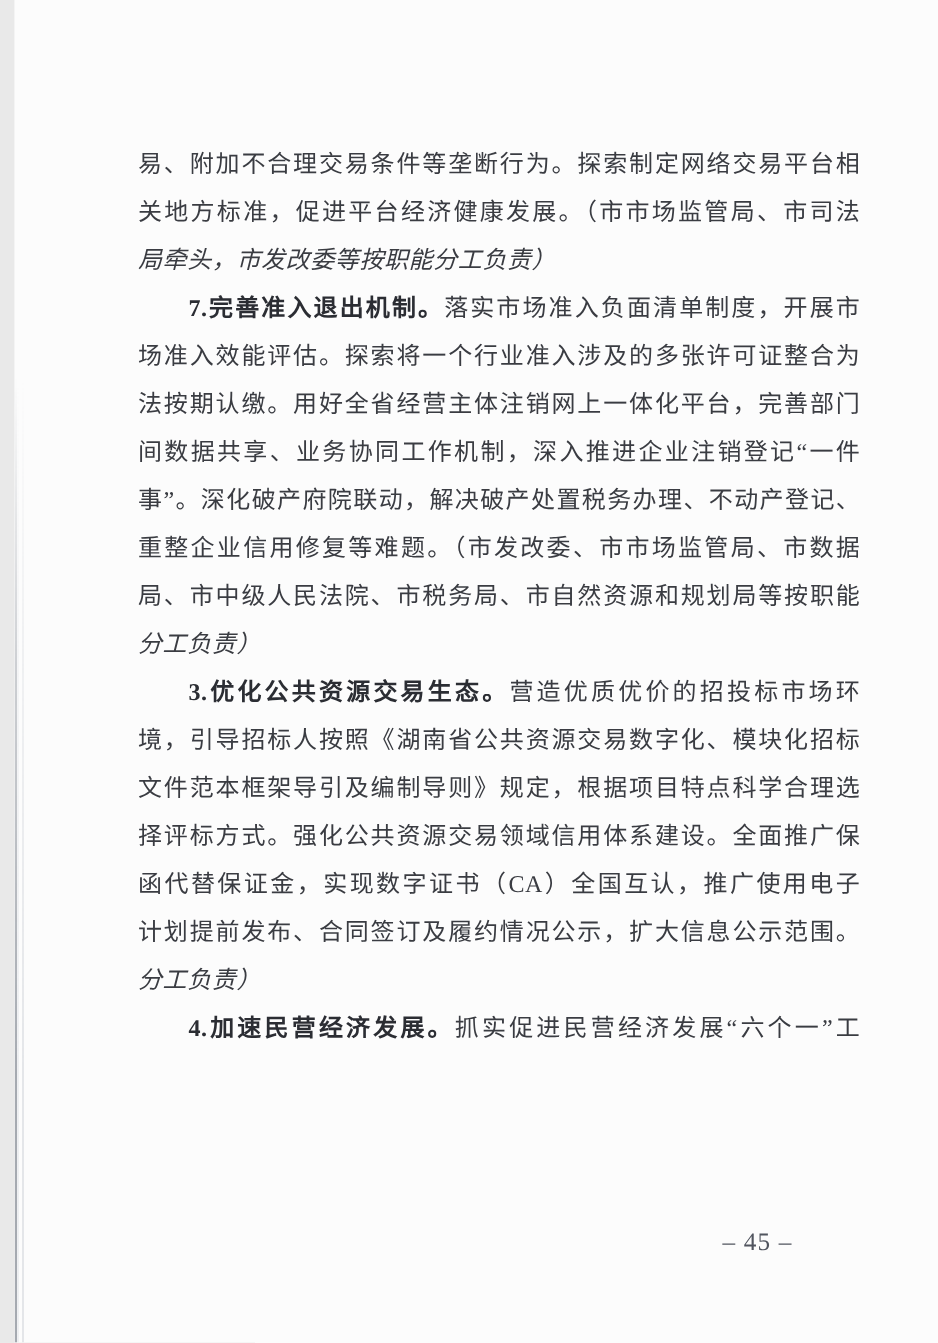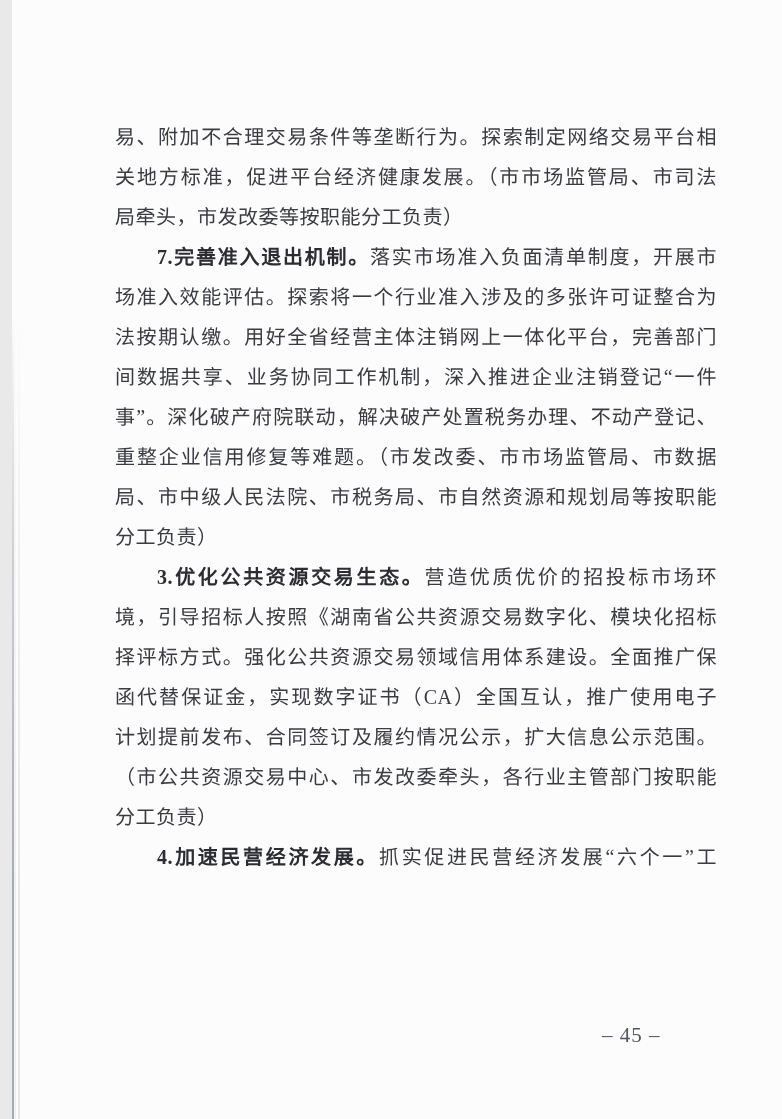--- a/index.html
+++ b/index.html
@@ -39,20 +39,21 @@
   .para{margin:0;padding:0;}
   .line{
     text-align:justify;
     text-align-last:justify;
     white-space:normal;
     height:40px;overflow:visible;
   }
   .line.no-just{
     text-align:left;
     text-align-last:left;
+    font-style:italic;
   }
   .para.indented .line.first{
     text-indent:42px;
   }
   .lead{
     font-weight:700;
     color:var(--ink-bold);
   }
   .page-number{
     position:absolute;
@@ -80,24 +81,24 @@
         <div class="line">法按期认缴。用好全省经营主体注销网上一体化平台，完善部门</div>
         <div class="line">间数据共享、业务协同工作机制，深入推进企业注销登记“一件</div>
         <div class="line">事”。深化破产府院联动，解决破产处置税务办理、不动产登记、</div>
         <div class="line">重整企业信用修复等难题。（市发改委、市市场监管局、市数据</div>
         <div class="line">局、市中级人民法院、市税务局、市自然资源和规划局等按职能</div>
         <div class="line no-just">分工负责）</div>
       </div>
       <div class="para indented">
         <div class="line first"><b class="lead">3.优化公共资源交易生态。</b>营造优质优价的招投标市场环</div>
         <div class="line">境，引导招标人按照《湖南省公共资源交易数字化、模块化招标</div>
+        <div class="line">文件范本框架导引及编制导则》规定，根据项目特点科学合理选</div>
         <div class="line">择评标方式。强化公共资源交易领域信用体系建设。全面推广保</div>
         <div class="line">函代替保证金，实现数字证书（CA）全国互认，推广使用电子</div>
         <div class="line">计划提前发布、合同签订及履约情况公示，扩大信息公示范围。</div>
-        <div class="line">（市公共资源交易中心、市发改委牵头，各行业主管部门按职能</div>
         <div class="line no-just">分工负责）</div>
       </div>
       <div class="para indented">
         <div class="line first"><b class="lead">4.加速民营经济发展。</b>抓实促进民营经济发展“六个一”工</div>
       </div>
     </div>
   <div class="page-number">– 45 –</div>
 </div>
 
 </body></html>

